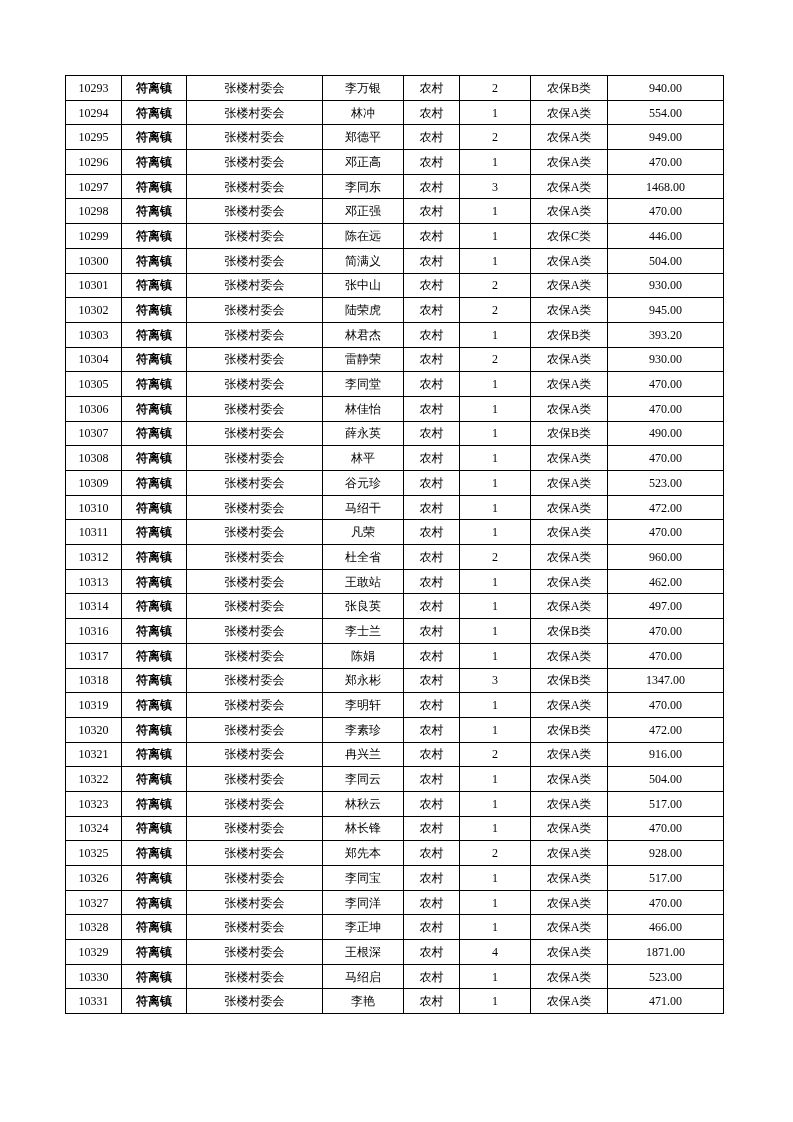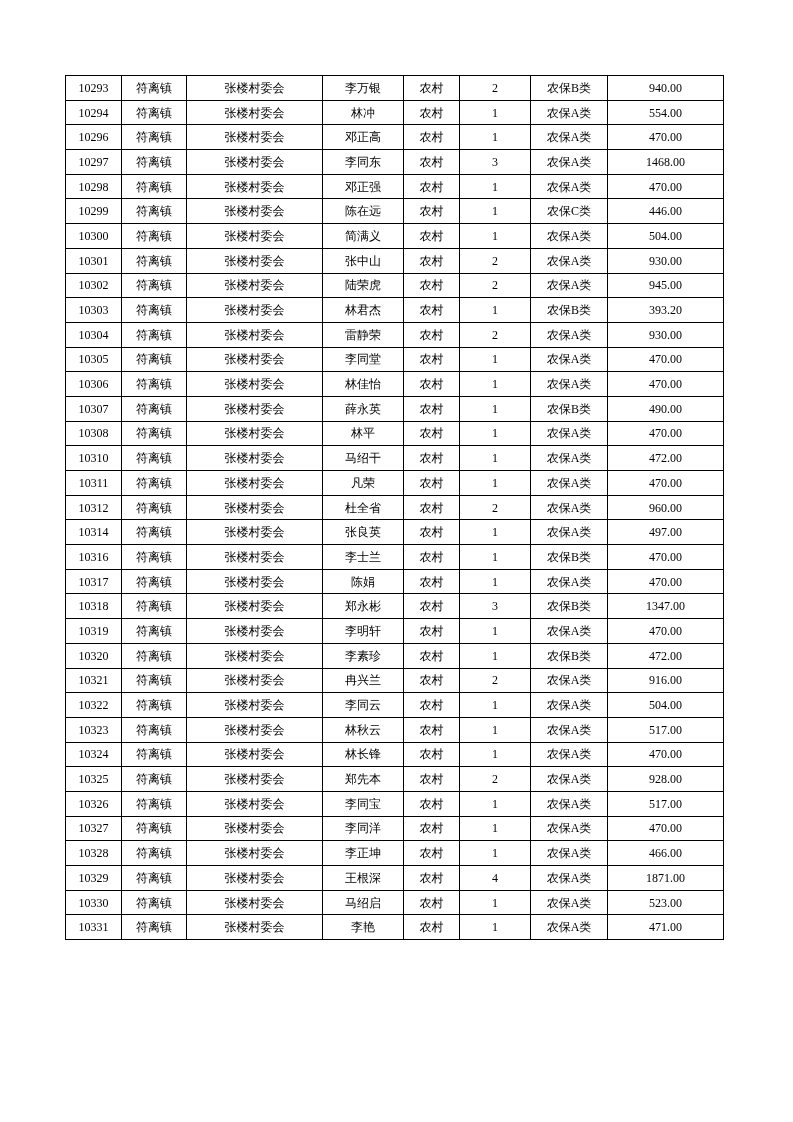--- a/index.html
+++ b/index.html
@@ -30,21 +30,21 @@
     font-size: 12px;
     line-height: 1;
     text-align: center;
     vertical-align: middle;
     height: 23.7px;
     padding: 0;
     overflow: hidden;
     white-space: nowrap;
   }
   td.col-id        { width: 55px;  }
-  td.col-town      { width: 64px;  }
+  td.col-town      { width: 64px; font-weight: bold;  }
   td.col-village   { width: 135px; }
   td.col-name      { width: 80px;  }
   td.col-area_type { width: 55px;  }
   td.col-count     { width: 70px;  }
   td.col-category  { width: 76px;  }
   td.col-amount    { width: 115px; text-align: right; padding-right: 33px; }
 </style>
 </head>
 <body>
 
@@ -65,20 +65,30 @@
           <td class="col-id">10294</td>
           <td class="col-town">符离镇</td>
           <td class="col-village">张楼村委会</td>
           <td class="col-name">林冲</td>
           <td class="col-area_type">农村</td>
           <td class="col-count">1</td>
           <td class="col-category">农保A类</td>
           <td class="col-amount">554.00</td>
         </tr>
         <tr>
+          <td class="col-id">10295</td>
+          <td class="col-town">符离镇</td>
+          <td class="col-village">张楼村委会</td>
+          <td class="col-name">郑德平</td>
+          <td class="col-area_type">农村</td>
+          <td class="col-count">2</td>
+          <td class="col-category">农保A类</td>
+          <td class="col-amount">949.00</td>
+        </tr>
+        <tr>
           <td class="col-id">10296</td>
           <td class="col-town">符离镇</td>
           <td class="col-village">张楼村委会</td>
           <td class="col-name">邓正高</td>
           <td class="col-area_type">农村</td>
           <td class="col-count">1</td>
           <td class="col-category">农保A类</td>
           <td class="col-amount">470.00</td>
         </tr>
         <tr>
@@ -195,20 +205,30 @@
           <td class="col-id">10308</td>
           <td class="col-town">符离镇</td>
           <td class="col-village">张楼村委会</td>
           <td class="col-name">林平</td>
           <td class="col-area_type">农村</td>
           <td class="col-count">1</td>
           <td class="col-category">农保A类</td>
           <td class="col-amount">470.00</td>
         </tr>
         <tr>
+          <td class="col-id">10309</td>
+          <td class="col-town">符离镇</td>
+          <td class="col-village">张楼村委会</td>
+          <td class="col-name">谷元珍</td>
+          <td class="col-area_type">农村</td>
+          <td class="col-count">1</td>
+          <td class="col-category">农保A类</td>
+          <td class="col-amount">523.00</td>
+        </tr>
+        <tr>
           <td class="col-id">10310</td>
           <td class="col-town">符离镇</td>
           <td class="col-village">张楼村委会</td>
           <td class="col-name">马绍干</td>
           <td class="col-area_type">农村</td>
           <td class="col-count">1</td>
           <td class="col-category">农保A类</td>
           <td class="col-amount">472.00</td>
         </tr>
         <tr>
@@ -223,20 +243,30 @@
         </tr>
         <tr>
           <td class="col-id">10312</td>
           <td class="col-town">符离镇</td>
           <td class="col-village">张楼村委会</td>
           <td class="col-name">杜全省</td>
           <td class="col-area_type">农村</td>
           <td class="col-count">2</td>
           <td class="col-category">农保A类</td>
           <td class="col-amount">960.00</td>
+        </tr>
+        <tr>
+          <td class="col-id">10313</td>
+          <td class="col-town">符离镇</td>
+          <td class="col-village">张楼村委会</td>
+          <td class="col-name">王敢站</td>
+          <td class="col-area_type">农村</td>
+          <td class="col-count">1</td>
+          <td class="col-category">农保A类</td>
+          <td class="col-amount">462.00</td>
         </tr>
         <tr>
           <td class="col-id">10314</td>
           <td class="col-town">符离镇</td>
           <td class="col-village">张楼村委会</td>
           <td class="col-name">张良英</td>
           <td class="col-area_type">农村</td>
           <td class="col-count">1</td>
           <td class="col-category">农保A类</td>
           <td class="col-amount">497.00</td>

